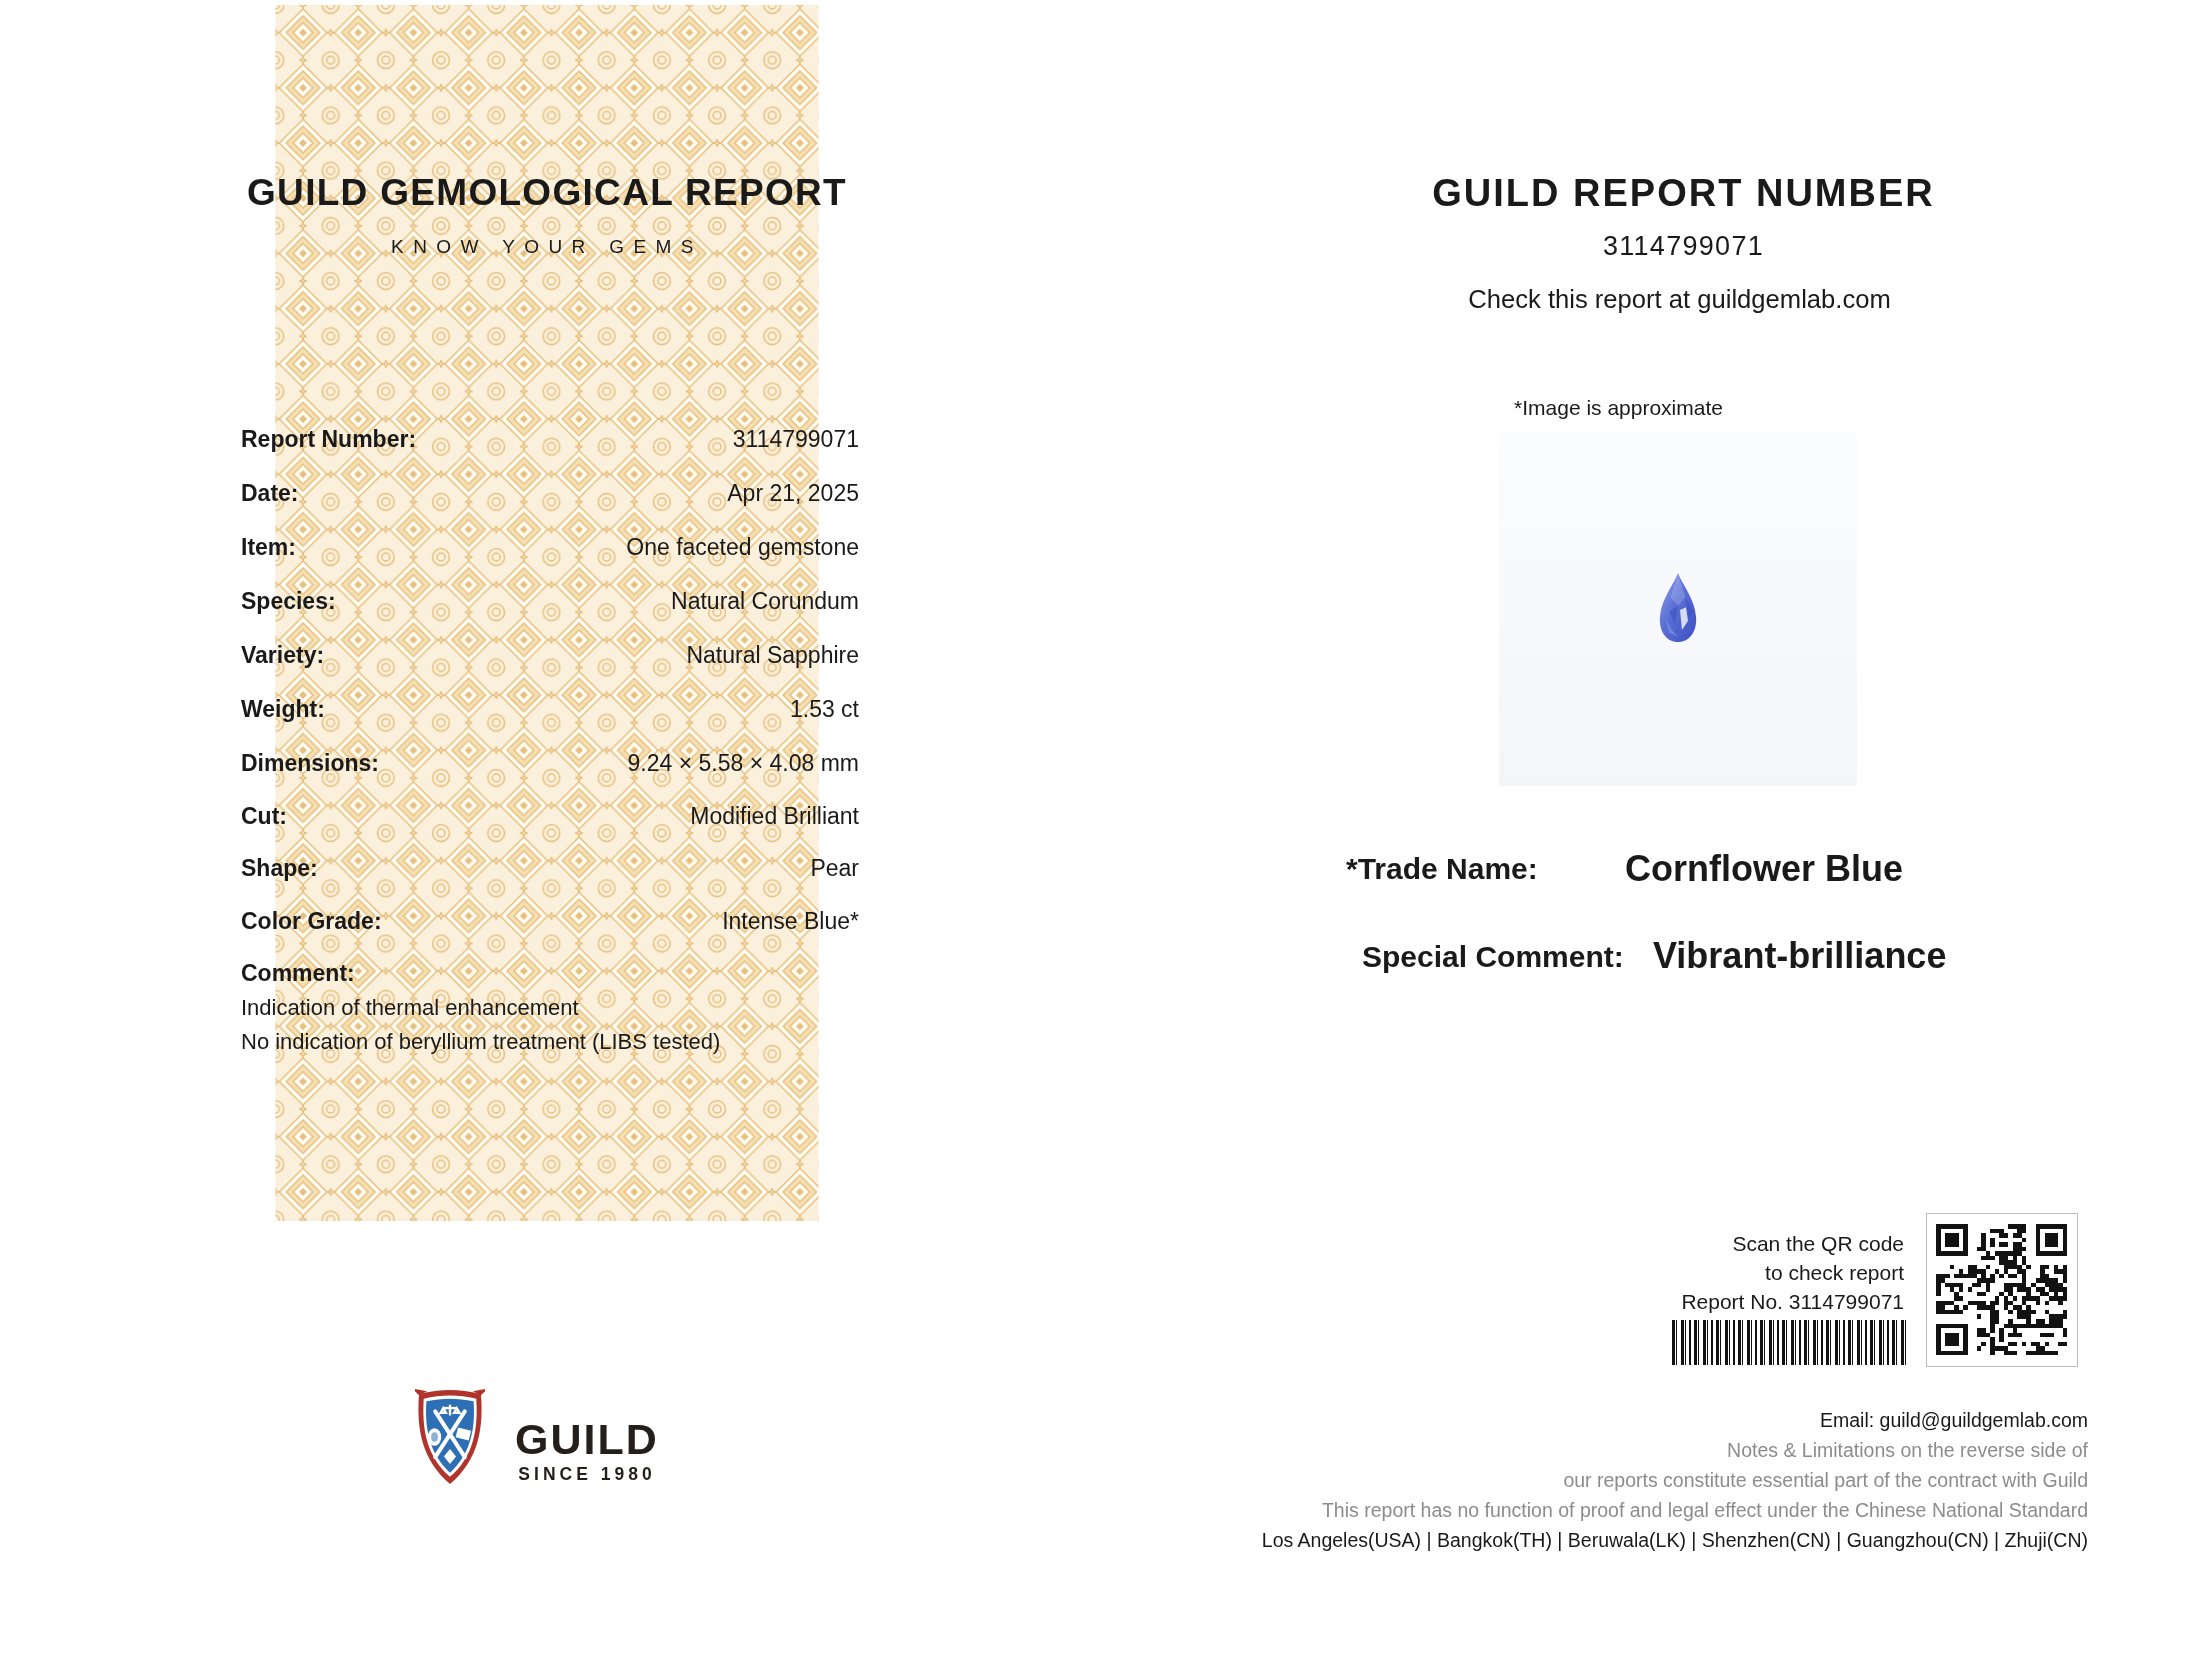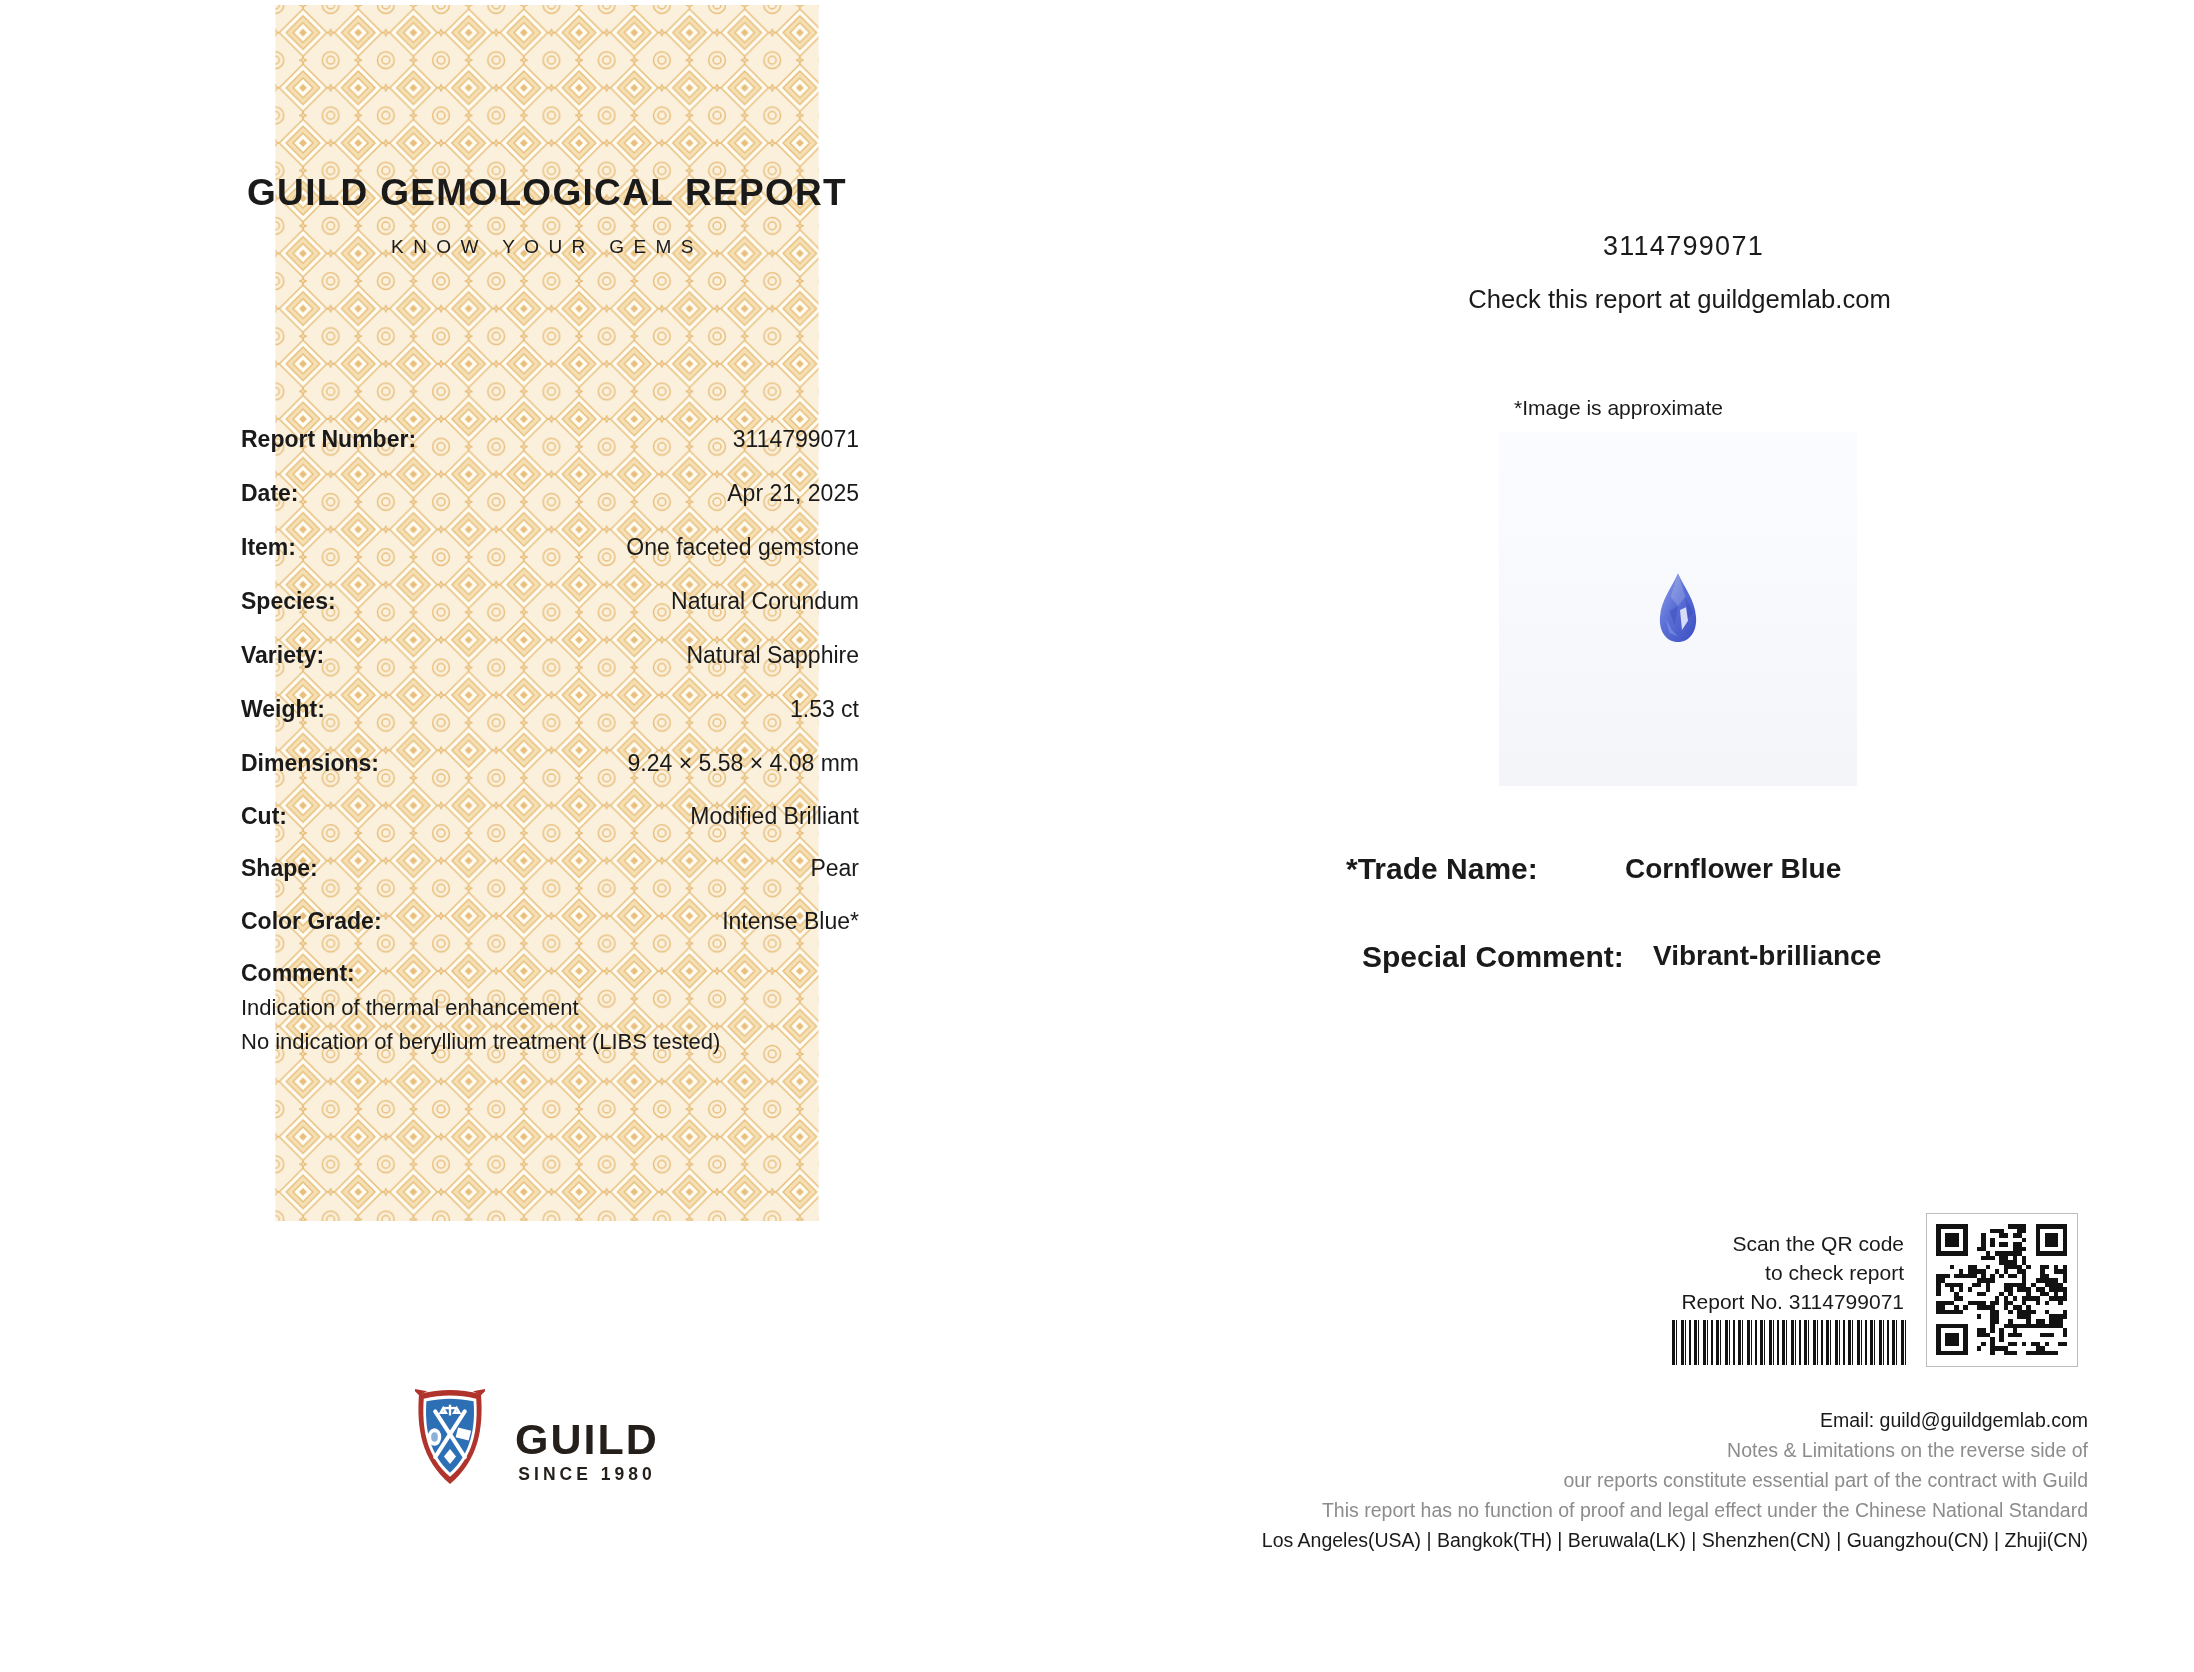--- a/index.html
+++ b/index.html
@@ -29,21 +29,21 @@
   .r-number{position:absolute;left:1347px;top:230px;width:673px;text-align:center;
     font-size:27px;letter-spacing:1.3px;line-height:32px;}
   .r-check{position:absolute;left:1343px;top:283px;width:673px;text-align:center;
     font-size:25.6px;line-height:32px;}
   .r-imgnote{position:absolute;left:1282px;top:395px;width:673px;text-align:center;
     font-size:21px;line-height:25.6px;}
   .gem-panel{position:absolute;left:1499px;top:432px;width:358px;height:354px;
     background:linear-gradient(180deg,#fbfcff 0%,#f7f8fc 60%,#f4f5f9 100%);}
   .gem-panel svg{position:absolute;left:50%;top:139px;margin-left:-22px;width:44px;height:74px;}
   .pair-label{position:absolute;font-size:30px;font-weight:bold;line-height:35px;}
-  .pair-value{position:absolute;font-size:28px;font-weight:bold;line-height:44px;}
+  .pair-value{position:absolute;font-size:36px;font-weight:bold;line-height:44px;}
   .trade-label{left:1346px;top:851px;}
   .trade-value{left:1625px;top:847px;}
   .special-label{left:1346px;top:939px;margin-left:16px;}
   .special-value{left:1625px;top:934px;margin-left:28px;}
   .qr-caption{position:absolute;right:290px;top:1229px;width:471px;text-align:right;
     font-size:21px;line-height:29px;}
   .barcode{position:absolute;left:1672px;top:1320px;width:237px;height:45px;
     background:repeating-linear-gradient(90deg,
       #121212 0 2.7px,#ffffff 2.7px 4px,#121212 4px 5.4px,#ffffff 5.4px 8.8px,
       #121212 8.8px 12px,#ffffff 12px 13.5px,#121212 13.5px 14px,#ffffff 14px 17px,
@@ -154,20 +154,21 @@
       <ellipse cx="29" cy="74" rx="5" ry="7" fill="#2d6fb5" opacity="0.55"></ellipse>
       <rect x="62" y="62" width="20" height="15" fill="#ffffff" transform="rotate(14 72 69)"></rect>
       <path d="M52 92 l9 11 -9 11 -9 -11 z" fill="#ffffff"></path>
     </svg>
     <div class="logo-text">
       <div class="logo-guild">GUILD</div>
       <div class="logo-since">SINCE 1980</div>
     </div>
   </div>
 
+  <div class="r-heading">GUILD REPORT NUMBER</div>
   <div class="r-number">3114799071</div>
   <div class="r-check">Check this report at guildgemlab.com</div>
   <div class="r-imgnote">*Image is approximate</div>
 
   <div class="gem-panel">
     <svg xmlns="http://www.w3.org/2000/svg" viewBox="0 0 66 110">
       <defs>
         <linearGradient id="gg" x1="0" y1="0" x2="1" y2="1">
           <stop offset="0" stop-color="#8fa0ec"></stop>
           <stop offset="0.45" stop-color="#5a6fd6"></stop>

